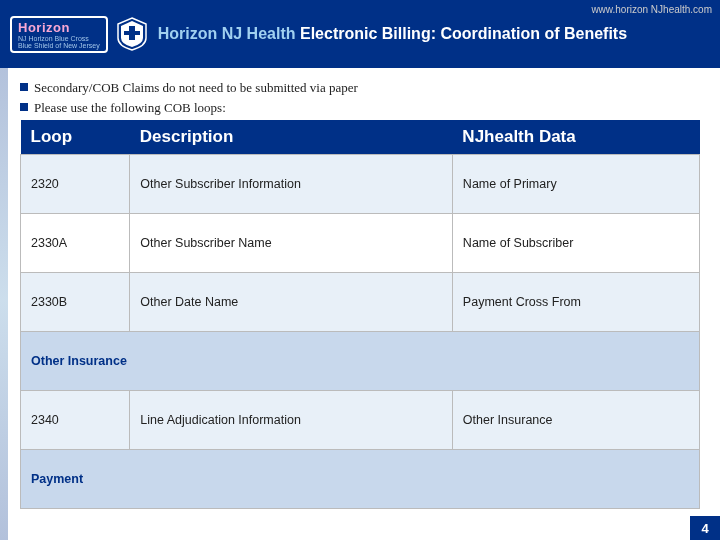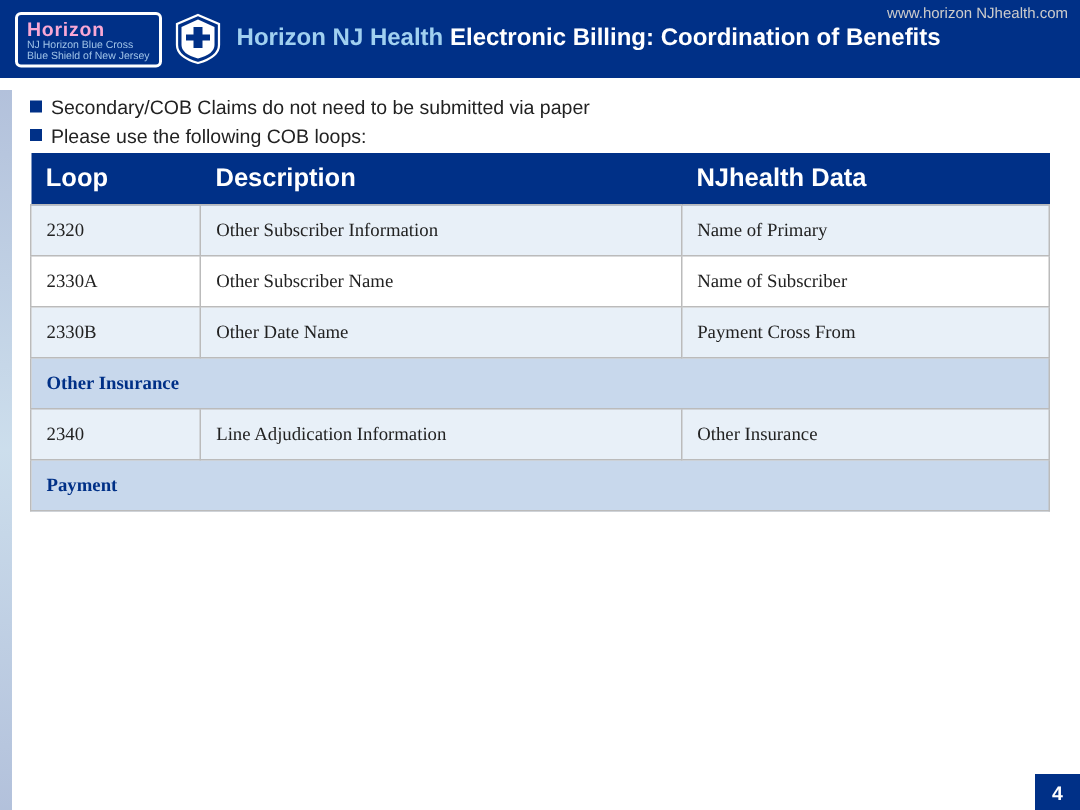--- a/index.html
+++ b/index.html
@@ -9,21 +9,21 @@
       height: 540px;
       font-family: Arial, sans-serif;
       background: #fff;
       overflow: hidden;
       position: relative;
     }
 
     
     .top-bar {
       background: #003087;
-      height: 52px;
+      height: 68px;
       display: flex;
       align-items: center;
       padding: 0 10px;
       position: relative;
       text-align: center;
     }
 
     .top-bar-url {
       position: absolute;
       top: 4px;
@@ -72,20 +72,21 @@
       color: #a0d0f0;
     }
 
     
     .content {
       padding: 12px 20px 10px 20px;
       background: #fff;
     }
 
     .bullet-section {
+      font-family: Liberation Serif, serif;
     }
 
     .bullet-item {
       display: flex;
       align-items: flex-start;
       gap: 6px;
       font-size: 13px;
       color: #222;
       margin-bottom: 4px;
     }
@@ -108,25 +109,24 @@
     .data-table th {
       background: #003087;
       color: #fff;
       padding: 7px 10px;
       text-align: left;
       font-weight: bold;
       font-size: 17px;
     }
 
     .data-table td {
-      padding: 9px 10px;
+      padding: 22px 10px;
       border: 1px solid #bbb;
       color: #222;
       vertical-align: middle;
-      font-family: Liberation Serif, serif;
     }
 
     .data-table tr:nth-child(odd) td {
       background: #e8f0f8;
     }
 
     .data-table tr:nth-child(even) td {
       background: #fff;
     }
 

